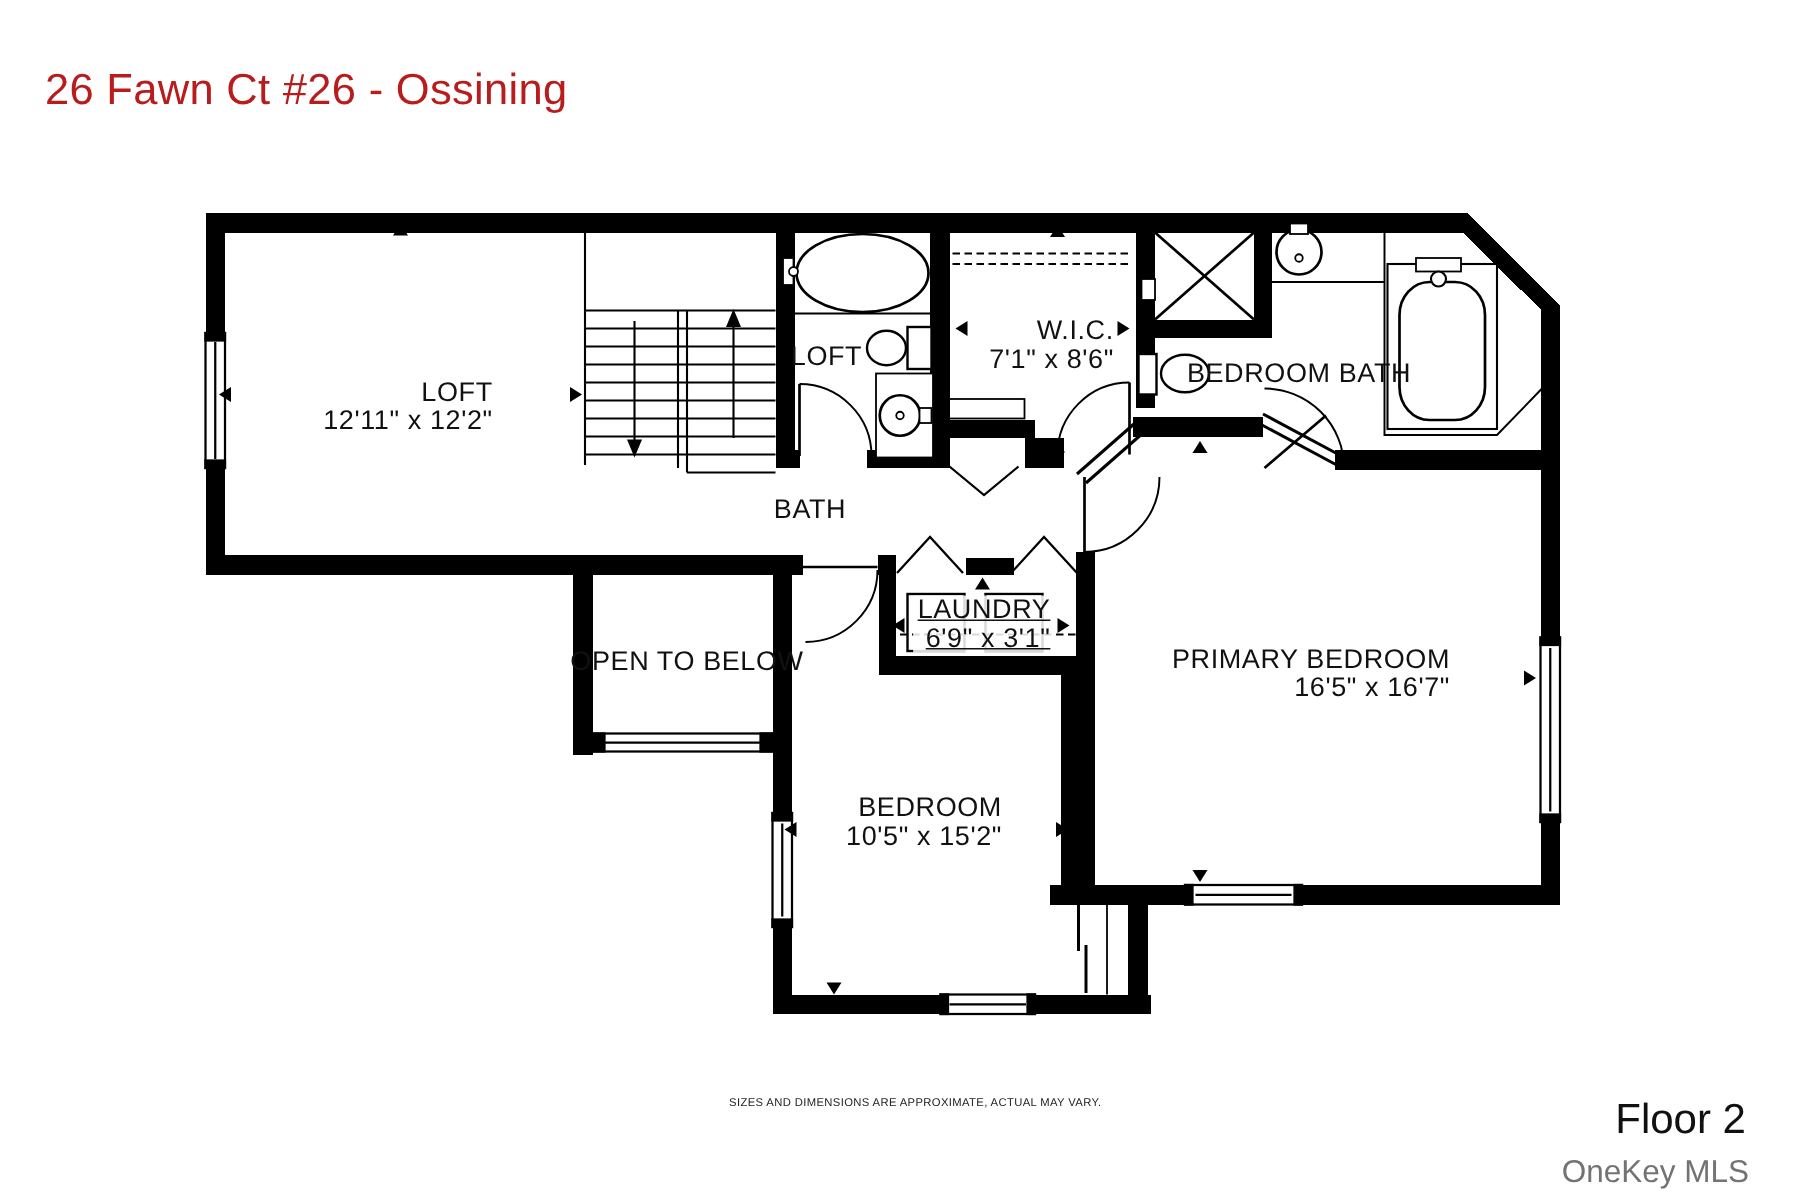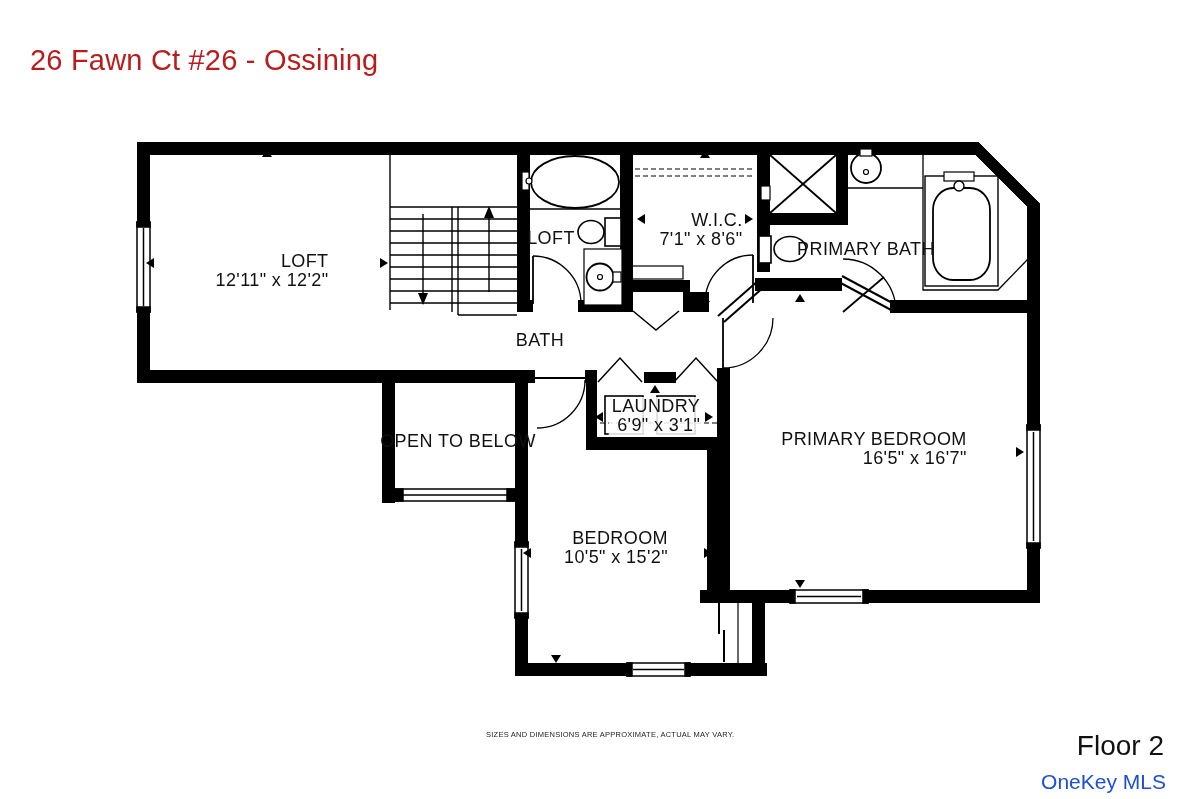--- a/index.html
+++ b/index.html
@@ -1,26 +1,26 @@
 <!DOCTYPE html>
 <html><head>
 <meta charset="utf-8">
 <style>
   html,body{margin:0;padding:0;background:#ffffff;}
   body{width:1200px;height:799px;position:relative;overflow:hidden;
        font-family:"Liberation Sans", sans-serif;color:#111;}
   .abs{position:absolute;}
   .title{left:30px;top:44px;font-size:29px;color:#b91c1c;letter-spacing:0.2px;}
   .floor-label{right:36px;top:730px;font-size:28px;color:#111;text-align:center;}
-  .watermark{right:34px;top:770px;font-size:21px;color:#1d4ed8;text-align:right;}
+  .watermark{right:34px;top:770px;font-size:21px;color:#737373;text-align:right;}
   .disclaimer{left:486px;top:730px;font-size:7.5px;color:#222;letter-spacing:0.25px;}
   .room-label{position:absolute;text-align:right;font-size:18px;line-height:19px;
               color:#111;letter-spacing:0.4px;white-space:nowrap;
               transform:translate(-50%,-50%);}
-  .room-label.bg{background:rgba(255,255,255,0.85);padding:0 3px;}
+  .room-label.bg{background:rgba(255,255,255,0.85);padding:0 3px;text-decoration:underline;}
   svg{position:absolute;left:0;top:0;}
 </style>
 </head>
 <body>
 
 <svg width="1200" height="799" viewBox="0 0 1200 799">
 
   <g fill="#000" stroke="none" shape-rendering="crispEdges">
     <rect x="137" y="142" width="838" height="13"></rect>
     <polygon points="962,142 978,142 1040,204 1040,219"></polygon>
@@ -236,21 +236,21 @@
 <div class="room-label" style="left:551px;top:238px">
   <div>LOFT</div>
 </div>
 
 <div class="room-label" style="left:701px;top:230px">
   <div>W.I.C.</div>
   <div>7'1" x 8'6"</div>
 </div>
 
 <div class="room-label" style="left:866px;top:249px">
-  <div>PRIMARY BATH</div>
+  <div>BEDROOM BATH</div>
 </div>
 
 <div class="room-label" style="left:540px;top:340px">
   <div>BATH</div>
 </div>
 
 <div class="room-label" style="left:458px;top:441px">
   <div>OPEN TO BELOW</div>
 </div>
 

